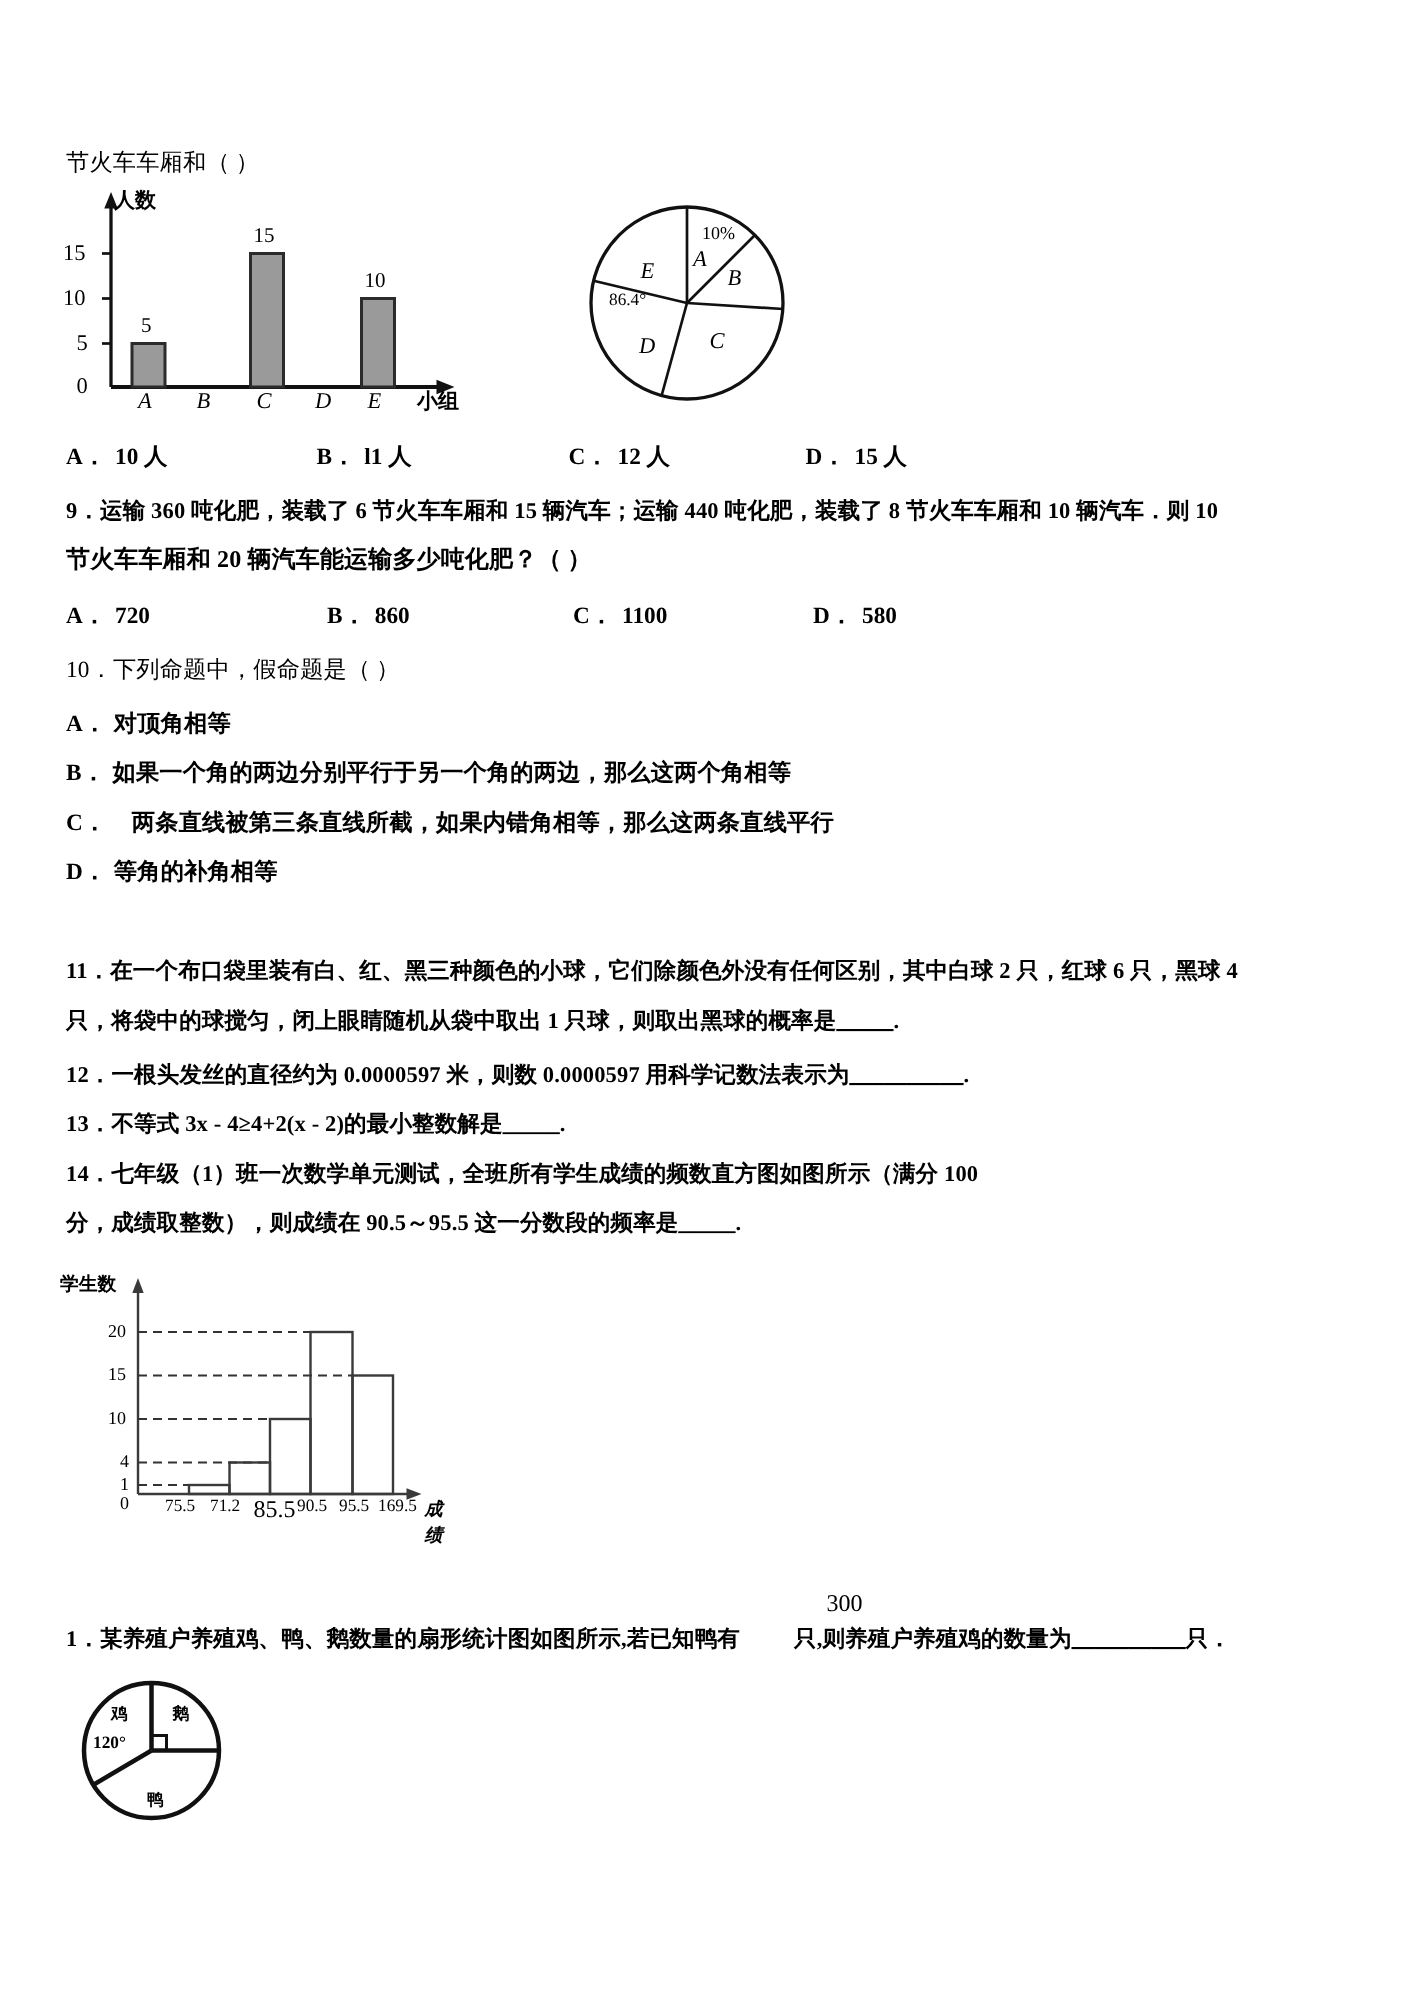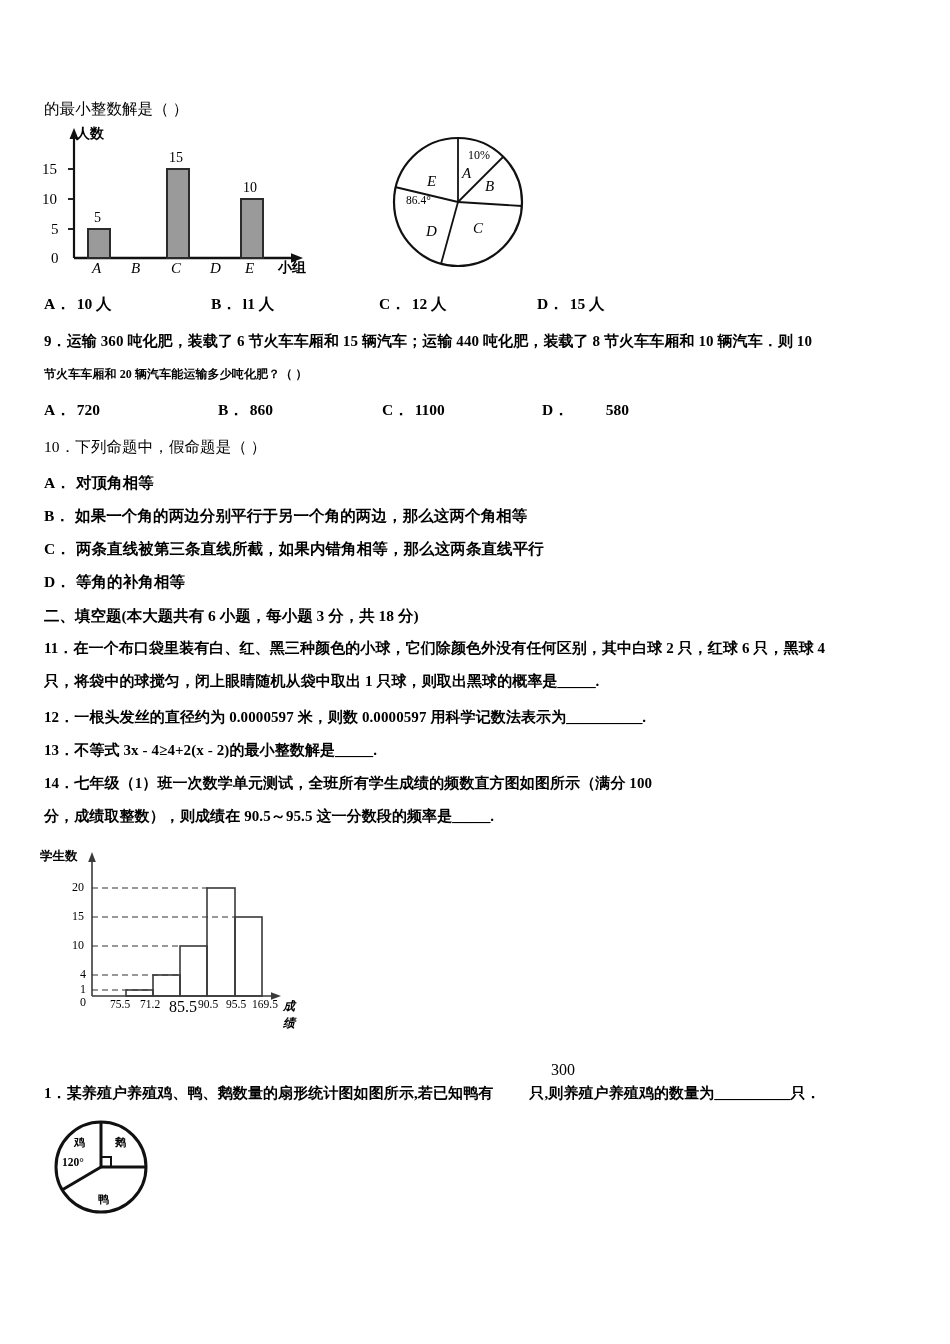--- a/index.html
+++ b/index.html
@@ -52,21 +52,21 @@
     font-size: 15.5px;
     font-weight: bold;
     white-space: nowrap;
   }
 </style>
 </head>
 <body>
 
 <div class="page">
 
-  <div class="ln" style="left:44px; top:99px;">的最小整数解是（    ）</div>
+  <div class="ln" style="left:44px; top:99px;">节火车车厢和（    ）</div>
 
   <div class="fig" style="left:44px; top:128px;">
     <svg width="270" height="150" viewBox="0 0 270 150">
 
       <line x1="30" y1="5" x2="30" y2="130" stroke="#111" stroke-width="2.2"></line>
       <polygon points="30,0 25.5,11 34.5,11" fill="#111"></polygon>
       <line x1="30" y1="130" x2="252" y2="130" stroke="#111" stroke-width="2.6"></line>
       <polygon points="259,130 247,125.2 247,134.8" fill="#111"></polygon>
 
       <line x1="24" y1="41" x2="30" y2="41" stroke="#111" stroke-width="1.8"></line>
@@ -118,43 +118,42 @@
   </div>
 
   <div class="opt-row" style="left:44px; top:294px; width:860px;">
     <span class="opt" style="left:0px;"><span>A．</span><span style="padding-left:6px;">10 人</span></span>
     <span class="opt" style="left:167px;"><span>B．</span><span style="padding-left:6px;">l1 人</span></span>
     <span class="opt" style="left:335px;"><span>C．</span><span style="padding-left:6px;">12 人</span></span>
     <span class="opt" style="left:493px;"><span>D．</span><span style="padding-left:6px;">15 人</span></span>
   </div>
 
   <div class="ln bold" style="left:44px; top:331px; font-size:15px;">9．运输 360 吨化肥，装载了 6 节火车车厢和 15 辆汽车；运输 440 吨化肥，装载了 8 节火车车厢和 10 辆汽车．则 10</div>
-  <div class="ln bold" style="left:44px; top:364px; font-size:12px;">节火车车厢和 20 辆汽车能运输多少吨化肥？（   ）</div>
+  <div class="ln bold" style="left:44px; top:364px; font-size:16px;">节火车车厢和 20 辆汽车能运输多少吨化肥？（   ）</div>
   <div class="opt-row" style="left:44px; top:400px; width:860px;">
     <span class="opt" style="left:0px;"><span>A．</span><span style="padding-left:6px;">720</span></span>
     <span class="opt" style="left:174px;"><span>B．</span><span style="padding-left:6px;">860</span></span>
     <span class="opt" style="left:338px;"><span>C．</span><span style="padding-left:6px;">1100</span></span>
-    <span class="opt" style="left:498px;"><span>D．</span><span style="padding-left:6px;margin-left:31px;">580</span></span>
+    <span class="opt" style="left:498px;"><span>D．</span><span style="padding-left:6px;">580</span></span>
   </div>
 
   <div class="ln" style="left:44px; top:437px;">10．下列命题中，假命题是（  ）</div>
   <div class="ln bold" style="left:44px; top:473px;">
     <span>A．</span><span style="padding-left:5px;">对顶角相等</span>
   </div>
   <div class="ln bold" style="left:44px; top:506px;">
     <span>B．</span><span style="padding-left:5px;">如果一个角的两边分别平行于另一个角的两边，那么这两个角相等</span>
   </div>
   <div class="ln bold" style="left:44px; top:539px;">
-    <span>C．</span><span style="padding-left:5px;">两条直线被第三条直线所截，如果内错角相等，那么这两条直线平行</span>
+    <span>C．</span><span style="padding-left:5px;margin-left:12px;">两条直线被第三条直线所截，如果内错角相等，那么这两条直线平行</span>
   </div>
   <div class="ln bold" style="left:44px; top:572px;">
     <span>D．</span><span style="padding-left:5px;">等角的补角相等</span>
   </div>
 
-  <div class="sec-head" style="left:44px; top:606px;">二、填空题(本大题共有 6 小题，每小题 3 分，共 18 分)</div>
 
   <div class="ln bold" style="left:44px; top:638px; font-size:15px;">11．在一个布口袋里装有白、红、黑三种颜色的小球，它们除颜色外没有任何区别，其中白球 2 只，红球 6 只，黑球 4</div>
   <div class="ln bold" style="left:44px; top:671px; font-size:15px;">
     <span>只，将袋中的球搅匀，闭上眼睛随机从袋中取出 1 只球，则取出黑球的概率是</span><span class="blank-ul">_____</span><span>.</span>
   </div>
 
   <div class="ln bold" style="left:44px; top:707px; font-size:15px;">
     <span>12．一根头发丝的直径约为 0.0000597 米，则数 0.0000597 用科学记数法表示为</span><span class="blank-ul">__________</span><span>.</span>
   </div>
 

